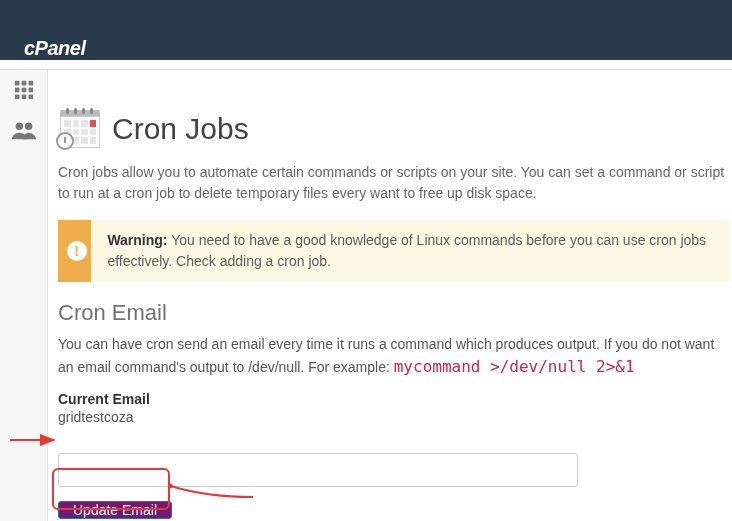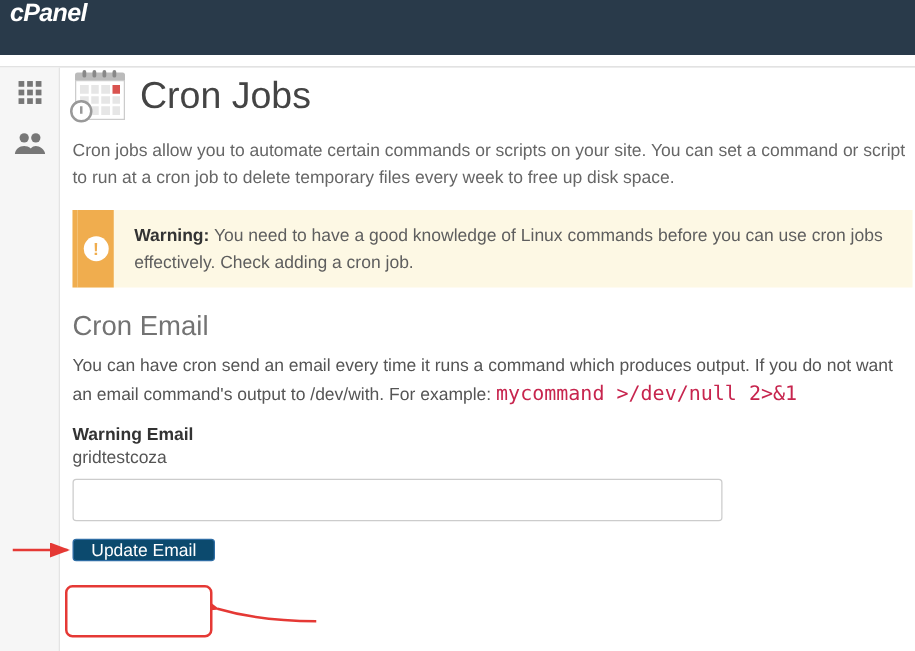--- a/index.html
+++ b/index.html
@@ -1,29 +1,29 @@
 <!DOCTYPE html>
 <html><head>
   <meta charset="utf-8">
   <style>
     * { margin: 0; padding: 0; box-sizing: border-box; }
     body { font-family: -apple-system, "Helvetica Neue", Arial, sans-serif; background: #fff; width: 732px; height: 521px; overflow: hidden; font-size: 14px; color: #333; }
 
-    .topbar { background: #293a4a; height: 44px; display: flex; align-items: flex-start; padding: 0 8px; }
+    .topbar { background: #293a4a; height: 60px; display: flex; align-items: flex-end; padding: 0 24px; }
     .logo { color: #fff; font-weight: bold; font-style: italic; font-size: 20px; letter-spacing: -0.5px; }
     .logo-c { font-style: italic; }
 
     .subbar { background: #fff; height: 10px; border-bottom: 1px solid #d9d9d9; }
 
     .shell { display: flex; height: calc(521px - 54px); }
     .sidebar { width: 48px; background: #f6f6f6; border-right: 1px solid #e4e4e4; display: flex; flex-direction: column; align-items: center; padding-top: 8px; gap: 16px; }
     .sidebar-icon { width: 28px; height: 24px; color: #777; display: flex; align-items: center; justify-content: center; }
 
     .main { flex: 1; padding: 4px 2px 10px 10px; overflow: hidden; }
-    .title-row { display: flex; align-items: center; gap: 10px; margin-bottom: 14px; }
+    .title-row { display: flex; align-items: center; gap: 10px; margin-bottom: 14px; margin-top: 36px; }
     .cal-icon { width: 44px; height: 38px; position: relative; }
     .cal-top { position: absolute; top: 0; left: 2px; right: 2px; height: 6px; background: #bbb; border-radius: 2px 2px 0 0; }
     .cal-ring { position: absolute; top: -2px; width: 3px; height: 6px; background: #888; border-radius: 2px; }
     .cal-ring.r1 { left: 8px; } .cal-ring.r2 { left: 16px; } .cal-ring.r3 { left: 24px; } .cal-ring.r4 { left: 32px; }
     .cal-body { position: absolute; top: 6px; left: 2px; right: 2px; bottom: 0; background: #fff; border: 1px solid #ccc; display: grid; grid-template-columns: repeat(4, 1fr); grid-template-rows: repeat(3, 1fr); gap: 2px; padding: 3px; }
     .cal-cell { background: #e6e6e6; }
     .cal-cell.red { background: #d9534f; }
     .cal-clock { position: absolute; bottom: -2px; left: -2px; width: 18px; height: 18px; border-radius: 50%; background: #fff; border: 2px solid #999; }
     .cal-clock::after { content: ""; position: absolute; left: 6px; top: 3px; width: 2px; height: 6px; background: #999; transform-origin: bottom; }
     .page-title { font-size: 30px; font-weight: 300; color: #444; }
@@ -35,25 +35,25 @@
     .alert-icon-circle { width: 20px; height: 20px; border-radius: 50%; background: #fff; color: #f0ad4e; display: flex; align-items: center; justify-content: center; font-size: 14px; font-weight: bold; }
     .alert-text { padding: 10px 16px; color: #5e5e5e; line-height: 1.5; }
     .alert-text b { color: #333; }
 
     .section-title { font-size: 22px; font-weight: 400; color: #737373; margin-bottom: 8px; }
     .section-desc { color: #555; margin-bottom: 10px; }
     .section-desc2 { color: #555; margin-bottom: 12px; line-height: 1.5; }
     code { color: #c7254e; font-family: Menlo, Consolas, monospace; font-size: 16px; }
 
     .field-label { font-weight: 600; color: #333; margin-bottom: 2px; }
-    .field-value { color: #555; margin-bottom: 10px; }
+    .field-value { color: #555; margin-bottom: 28px; }
 
     .text-input { width: 520px; height: 34px; border: 1px solid #ccc; border-radius: 3px; padding: 4px 8px; font-size: 14px; outline: none; display: block; }
 
-    .btn-primary { margin-top: 14px; background: #0c4a6e; color: #fff; border: 1px solid #2e6da4; border-radius: 3px; padding: 0 14px; font-size: 14px; cursor: pointer; }
+    .btn-primary { margin-top: 14px; background: #701a75; color: #fff; border: 1px solid #2e6da4; border-radius: 3px; padding: 0 14px; font-size: 14px; cursor: pointer; }
 
     .annot-box { position: absolute; border: 2px solid #e53935; border-radius: 6px; pointer-events: none; }
     .annot-arrow { position: absolute; pointer-events: none; }
   </style>
 </head>
 <body>
 
 <div class="topbar">
   <span class="logo"><span class="logo-c">cPanel</span></span>
 </div>
@@ -104,37 +104,37 @@
           <div class="cal-cell"></div>
             <div class="cal-cell"></div>
             <div class="cal-cell"></div>
             <div class="cal-cell"></div>
         </div>
         <div class="cal-clock"></div>
       </div>
       <h1 class="page-title">Cron Jobs</h1>
     </div>
 
-    <p class="intro">Cron jobs allow you to automate certain commands or scripts on your site. You can set a command or script to run at a cron job to delete temporary files every week to free up disk space.</p>
+    <p class="intro">Cron jobs allow you to automate certain commands or scripts on your site. You can set a command or script to run at a cron job to delete temporary files every want to free up disk space.</p>
 
     <div class="alert">
       <div class="alert-icon-col">
         <div class="alert-icon-circle">!</div>
       </div>
       <div class="alert-text">
         <b>Warning:</b><span> You need to have a good knowledge of Linux commands before you can use cron jobs effectively. Check adding a cron job.</span>
       </div>
     </div>
 
     <h2 class="section-title">Cron Email</h2>
     <p class="section-desc2">
-      <span>You can have cron send an email every time it runs a command which produces output. If you do not want an email command's output to /dev/with. For example: </span><code>mycommand &gt;/dev/null 2&gt;&amp;1</code>
+      <span>You can have cron send an email every time it runs a command which produces output. If you do not want an email command's output to /dev/null. For example: </span><code>mycommand &gt;/dev/null 2&gt;&amp;1</code>
     </p>
 
-    <div class="field-label">Warning Email</div>
+    <div class="field-label">Current Email</div>
     <div class="field-value">gridtestcoza</div>
 
     <div style="position:relative;">
       <input type="text" class="text-input" value="" style="">
     </div>
 
     <div style="position:relative; display:inline-block;">
       <button class="btn-primary">Update Email</button>
     </div>
   </div>

